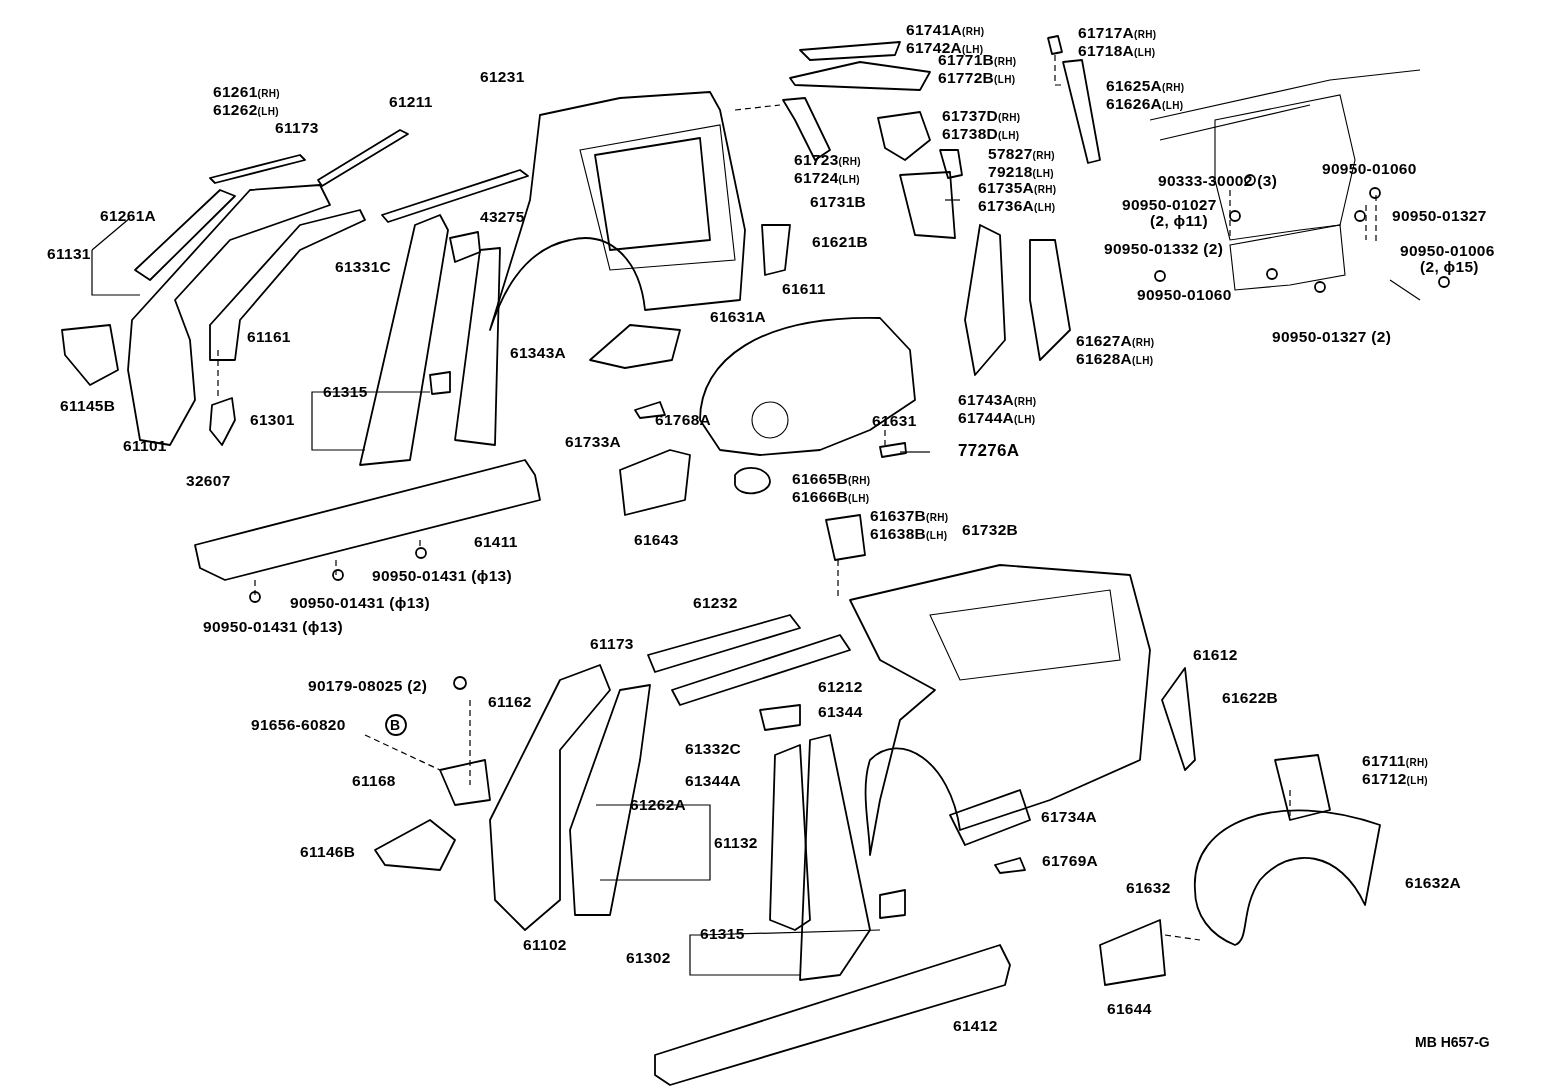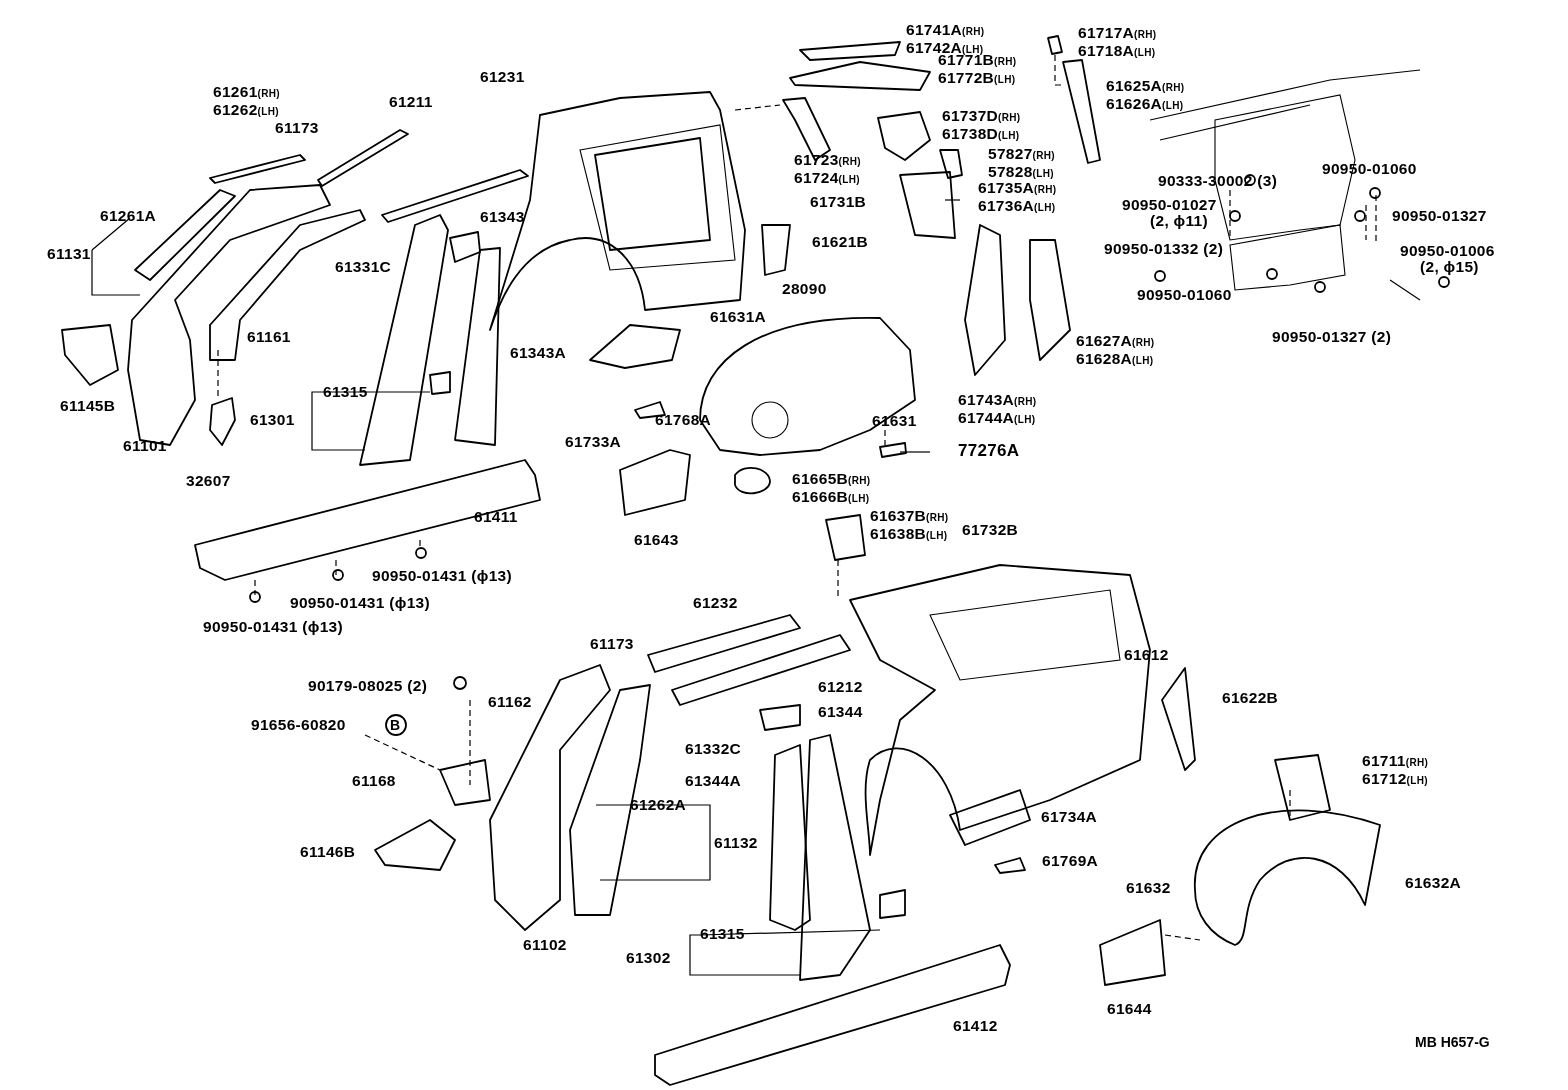--- a/index.html
+++ b/index.html
@@ -162,68 +162,68 @@
     <circle class="part" cx="1444" cy="282" r="5"></circle>
     <circle class="part" cx="396" cy="725" r="10"></circle>
   </g>
 </svg>
 
 <span class="lbl" style="left:906px;top:22px"><span>61741A</span><span class="sfx">(RH)</span><br><span>61742A</span><span class="sfx">(LH)</span></span>
 <span class="lbl" style="left:938px;top:52px"><span>61771B</span><span class="sfx">(RH)</span><br><span>61772B</span><span class="sfx">(LH)</span></span>
 <span class="lbl" style="left:1078px;top:25px"><span>61717A</span><span class="sfx">(RH)</span><br><span>61718A</span><span class="sfx">(LH)</span></span>
 <span class="lbl" style="left:1106px;top:78px"><span>61625A</span><span class="sfx">(RH)</span><br><span>61626A</span><span class="sfx">(LH)</span></span>
 <span class="lbl" style="left:942px;top:108px"><span>61737D</span><span class="sfx">(RH)</span><br><span>61738D</span><span class="sfx">(LH)</span></span>
-<span class="lbl" style="left:988px;top:146px"><span>57827</span><span class="sfx">(RH)</span><br><span>57828</span><span class="sfx">(LH)</span></span>
+<span class="lbl" style="left:988px;top:146px"><span>57827</span><span class="sfx">(RH)</span><br><span>79218</span><span class="sfx">(LH)</span></span>
 <span class="lbl" style="left:794px;top:152px"><span>61723</span><span class="sfx">(RH)</span><br><span>61724</span><span class="sfx">(LH)</span></span>
 <span class="lbl" style="left:978px;top:180px"><span>61735A</span><span class="sfx">(RH)</span><br><span>61736A</span><span class="sfx">(LH)</span></span>
 <span class="lbl" style="left:810px;top:194px">61731B</span>
 <span class="lbl" style="left:812px;top:234px">61621B</span>
-<span class="lbl" style="left:782px;top:281px">28090</span>
+<span class="lbl" style="left:782px;top:281px">61611</span>
 <span class="lbl" style="left:710px;top:309px">61631A</span>
 <span class="lbl" style="left:1076px;top:333px"><span>61627A</span><span class="sfx">(RH)</span><br><span>61628A</span><span class="sfx">(LH)</span></span>
 <span class="lbl" style="left:958px;top:392px"><span>61743A</span><span class="sfx">(RH)</span><br><span>61744A</span><span class="sfx">(LH)</span></span>
 <span class="lbl" style="left:872px;top:413px">61631</span>
 <span class="lbl big" style="left:958px;top:443px">77276A</span>
 <span class="lbl" style="left:792px;top:471px"><span>61665B</span><span class="sfx">(RH)</span><br><span>61666B</span><span class="sfx">(LH)</span></span>
 <span class="lbl" style="left:870px;top:508px"><span>61637B</span><span class="sfx">(RH)</span><br><span>61638B</span><span class="sfx">(LH)</span></span>
 <span class="lbl" style="left:962px;top:522px">61732B</span>
 <span class="lbl" style="left:655px;top:412px">61768A</span>
 <span class="lbl" style="left:565px;top:434px">61733A</span>
 <span class="lbl" style="left:634px;top:532px">61643</span>
 <span class="lbl" style="left:213px;top:84px"><span>61261</span><span class="sfx">(RH)</span><br><span>61262</span><span class="sfx">(LH)</span></span>
 <span class="lbl" style="left:389px;top:94px">61211</span>
 <span class="lbl" style="left:480px;top:69px">61231</span>
 <span class="lbl" style="left:275px;top:120px">61173</span>
 <span class="lbl" style="left:100px;top:208px">61261A</span>
 <span class="lbl" style="left:47px;top:246px">61131</span>
-<span class="lbl" style="left:480px;top:209px">61343</span>
+<span class="lbl" style="left:480px;top:209px">43275</span>
 <span class="lbl" style="left:335px;top:259px">61331C</span>
 <span class="lbl" style="left:247px;top:329px">61161</span>
 <span class="lbl" style="left:510px;top:345px">61343A</span>
 <span class="lbl" style="left:60px;top:398px">61145B</span>
 <span class="lbl" style="left:323px;top:384px">61315</span>
 <span class="lbl" style="left:250px;top:412px">61301</span>
 <span class="lbl" style="left:123px;top:438px">61101</span>
 <span class="lbl" style="left:186px;top:473px">32607</span>
-<span class="lbl" style="left:474px;top:509px">61411</span>
+<span class="lbl" style="left:474px;top:534px">61411</span>
 <span class="lbl" style="left:372px;top:568px">90950-01431 (ϕ13)</span>
 <span class="lbl" style="left:290px;top:595px">90950-01431 (ϕ13)</span>
 <span class="lbl" style="left:203px;top:619px">90950-01431 (ϕ13)</span>
 <span class="lbl" style="left:1158px;top:173px">90333-30002 (3)</span>
 <span class="lbl" style="left:1322px;top:161px">90950-01060</span>
 <span class="lbl" style="left:1122px;top:197px"><span>90950-01027</span><br><span style="padding-left:28px">(2, ϕ11)</span></span>
 <span class="lbl" style="left:1392px;top:208px">90950-01327</span>
 <span class="lbl" style="left:1104px;top:241px">90950-01332 (2)</span>
 <span class="lbl" style="left:1400px;top:243px"><span>90950-01006</span><br><span style="padding-left:20px">(2, ϕ15)</span></span>
 <span class="lbl" style="left:1137px;top:287px">90950-01060</span>
 <span class="lbl" style="left:1272px;top:329px">90950-01327 (2)</span>
 <span class="lbl" style="left:693px;top:595px">61232</span>
 <span class="lbl" style="left:590px;top:636px">61173</span>
 <span class="lbl" style="left:818px;top:679px">61212</span>
-<span class="lbl" style="left:1124px;top:647px">61612</span>
+<span class="lbl" style="left:1193px;top:647px">61612</span>
 <span class="lbl" style="left:1222px;top:690px">61622B</span>
 <span class="lbl" style="left:308px;top:678px">90179-08025 (2)</span>
 <span class="lbl" style="left:251px;top:717px">91656-60820</span>
 <span class="lbl" style="left:488px;top:694px">61162</span>
 <span class="lbl" style="left:818px;top:704px">61344</span>
 <span class="lbl" style="left:685px;top:741px">61332C</span>
 <span class="lbl" style="left:685px;top:773px">61344A</span>
 <span class="lbl" style="left:352px;top:773px">61168</span>
 <span class="lbl" style="left:630px;top:797px">61262A</span>
 <span class="lbl" style="left:714px;top:835px">61132</span>

